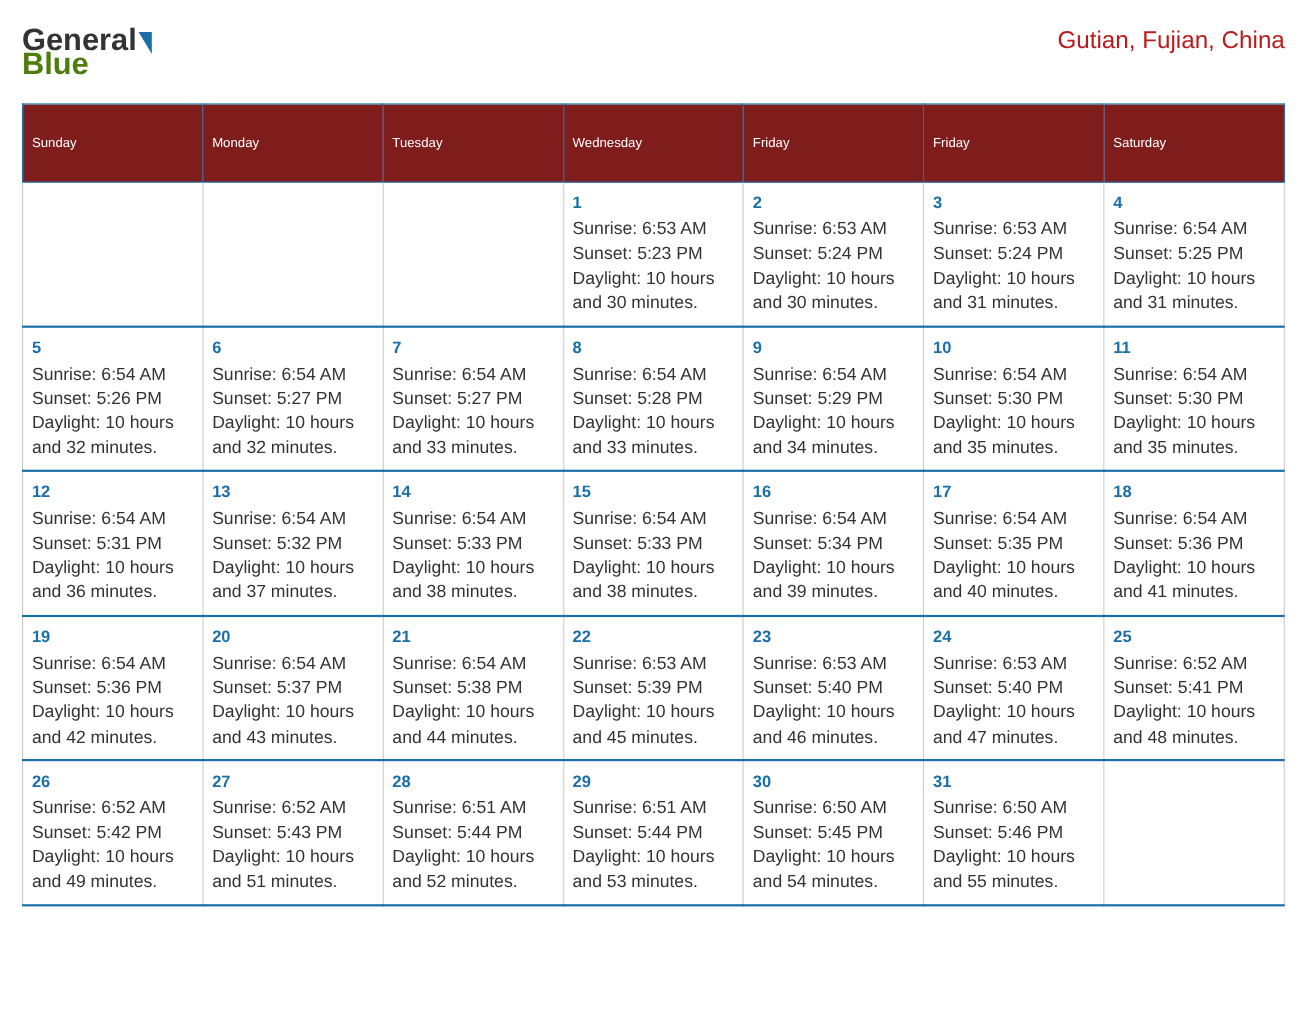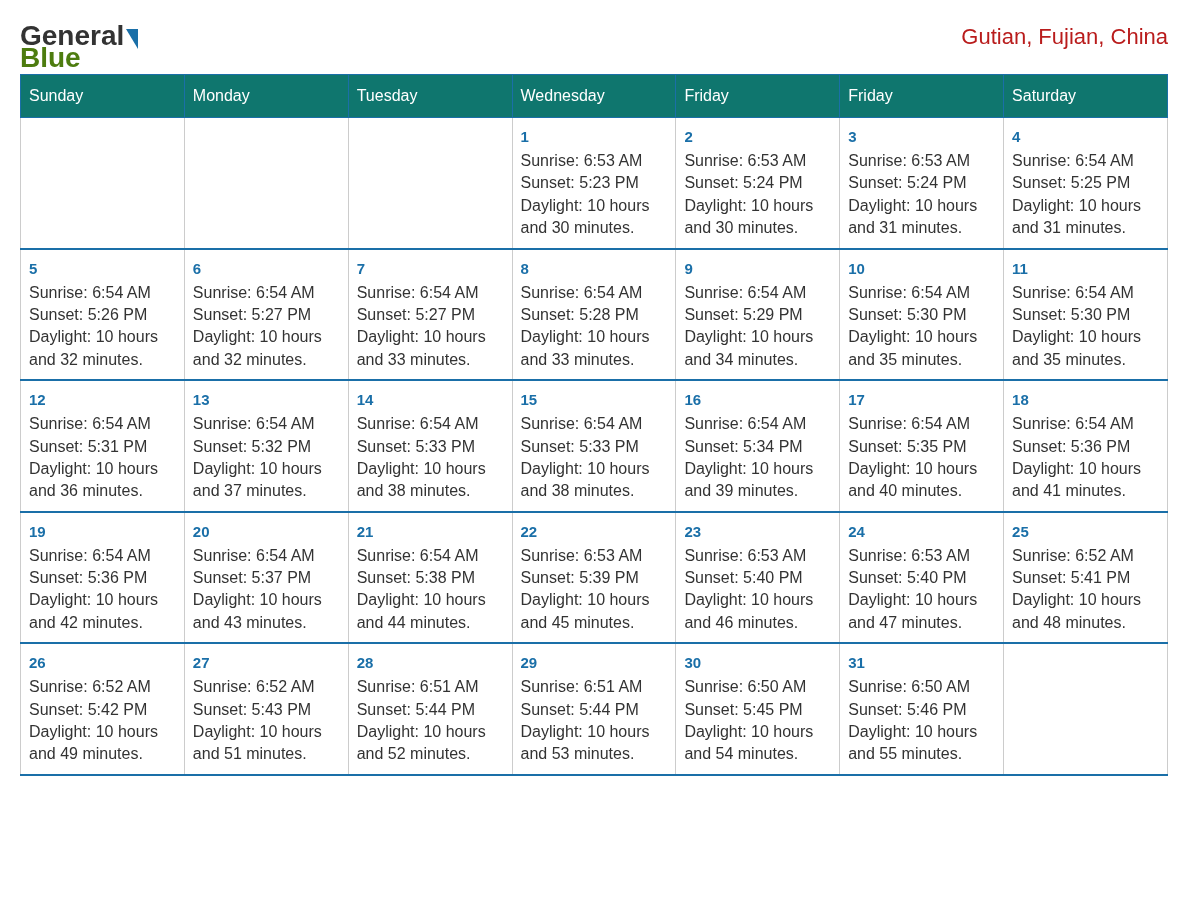--- a/index.html
+++ b/index.html
@@ -7,20 +7,21 @@
       font-family: Arial, sans-serif;
       background: #fff;
       padding: 20px;
       width: 1188px;
       min-height: 918px;
     }
     .header {
       display: flex;
       justify-content: space-between;
       align-items: flex-start;
+      margin-bottom: 20px;
     }
     .logo {
       display: flex;
       flex-direction: column;
       align-items: flex-start;
     }
     .logo-text {
       display: flex;
       align-items: center;
       font-size: 28px;
@@ -57,25 +58,25 @@
       font-size: 22px;
       color: #b91c1c;
       margin-top: 4px;
     }
     table {
       width: 100%;
       border-collapse: collapse;
       border: 1px solid #ccc;
     }
     thead tr th {
-      background-color: #0f766e;
+      background-color: #7f1d1d;
       color: #fff;
-      font-size: 16px;
+      font-size: 12px;
       font-weight: normal;
-      padding: 12px 8px;
+      padding: 28px 8px;
       text-align: left;
       border: 1px solid #1a6fa8;
     }
     tbody tr td {
       vertical-align: top;
       padding: 8px;
       border: 1px solid #ccc;
       width: 14.28%;
       min-height: 110px;
       font-size: 12.5px;

